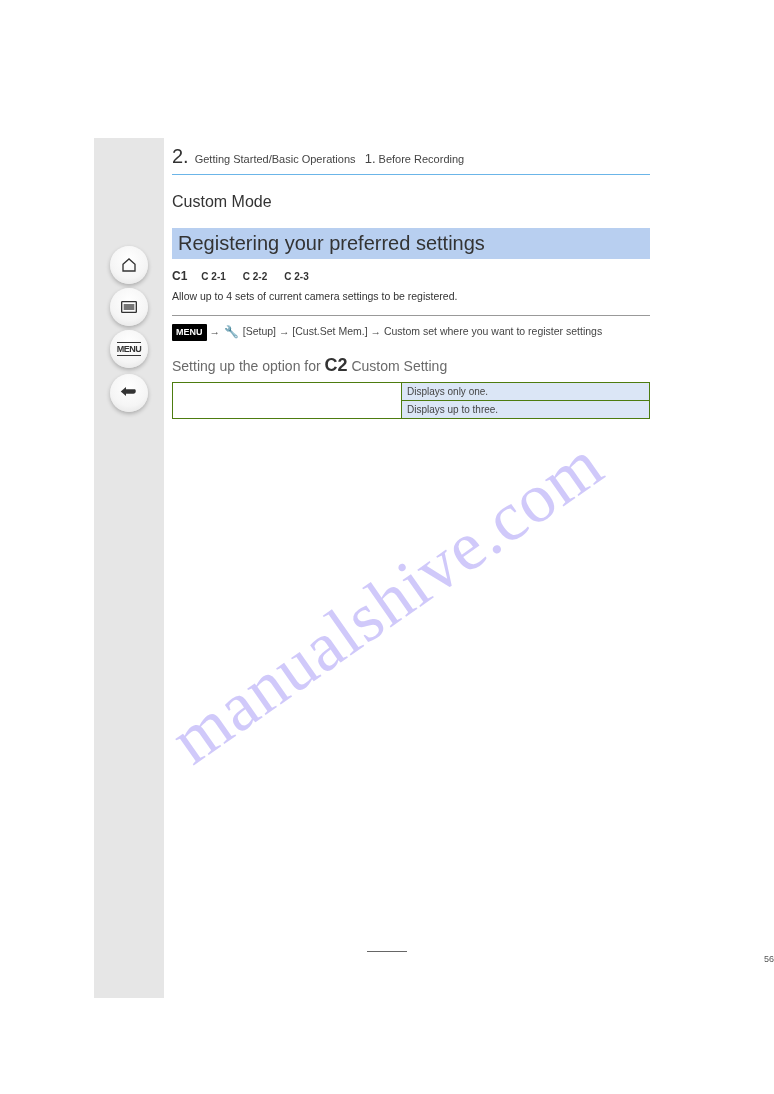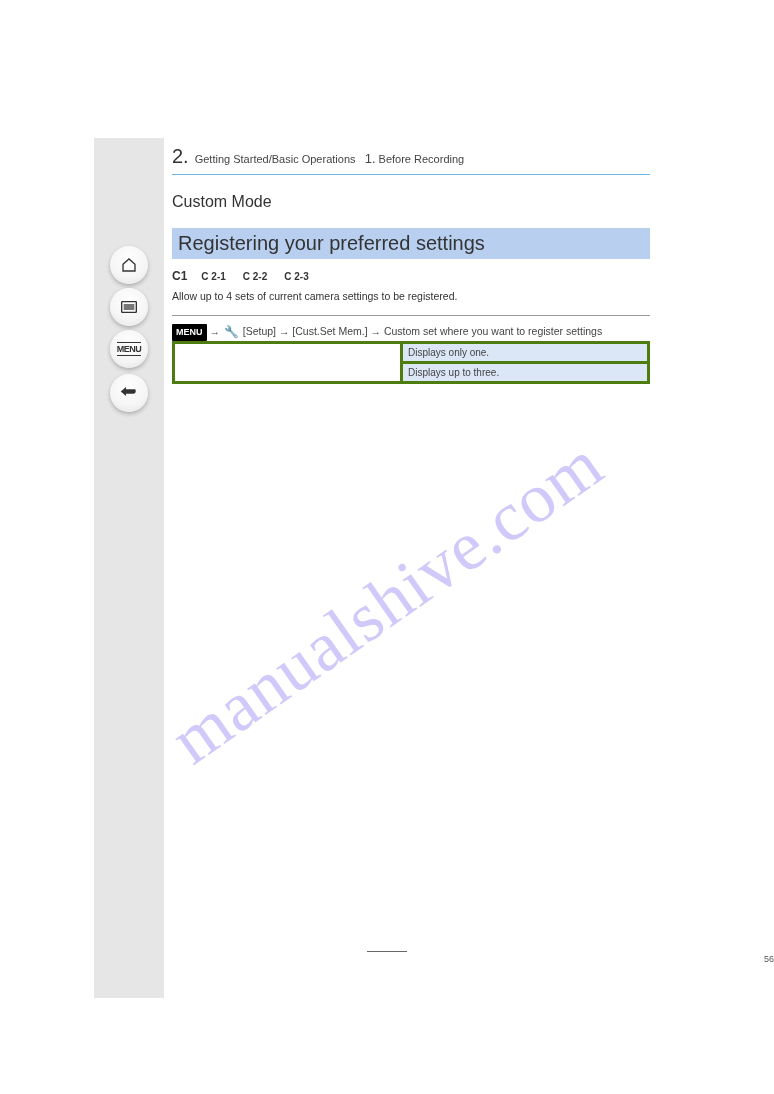--- a/index.html
+++ b/index.html
@@ -133,21 +133,21 @@
     font-weight:bold;
     color:#333;
   }
   table.opt {
     width:100%;
     border-collapse:collapse;
     font-size:10px;
     color:#444;
   }
   table.opt td, table.opt th {
-    border:3px solid #4d7c0f;
+    border:1px solid #4d7c0f;
     padding:3px 5px;
     vertical-align:top;
   }
   table.opt th { font-weight:normal; text-align:left;}
   .shade { background:#dbe6f6; }
   .watermark {
     position:absolute;
     left:50%;
     top:55%;
     transform:translate(-50%,-50%) rotate(-35deg);
@@ -229,20 +229,25 @@
 
   <hr class="divider-grey">
 
   <div class="path-line">
     <span class="menu-chip">MENU</span>
     <span>→</span>
     <span class="wrench">🔧</span>
     <span>[Setup] → [Cust.Set Mem.] → Custom set where you want to register settings</span>
   </div>
 
+  <div class="setup-title">
+    <span>Setting up the option for </span>
+    <span class="c2">C2</span>
+    <span> Custom Setting</span>
+  </div>
 
   <table class="opt">
     <tbody>
         <tr>
       <th rowspan="2" style="width:48%"></th>
       <td class="shade">Displays only one.</td>
     </tr>
     <tr>
       <td class="shade">Displays up to three.</td>
     </tr>

